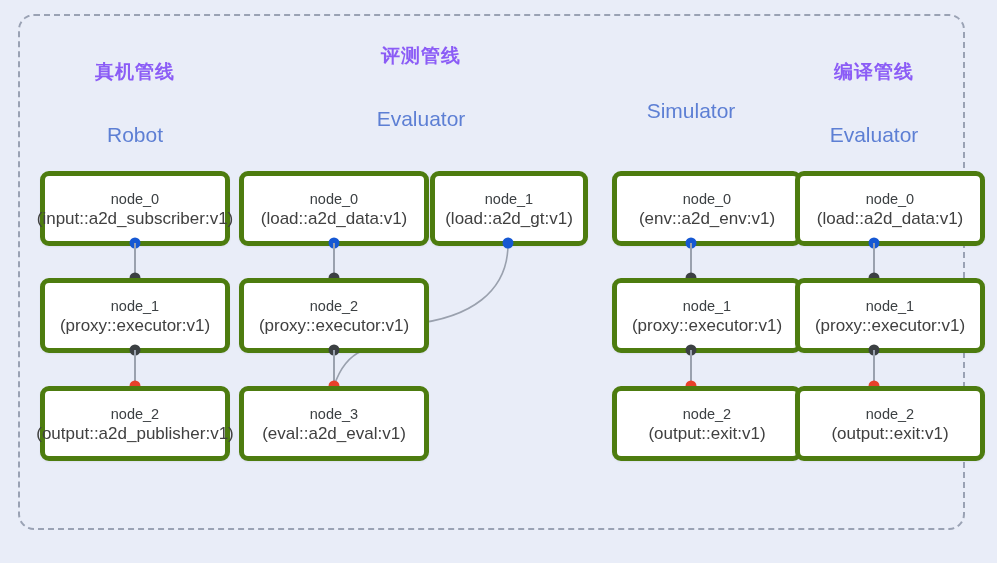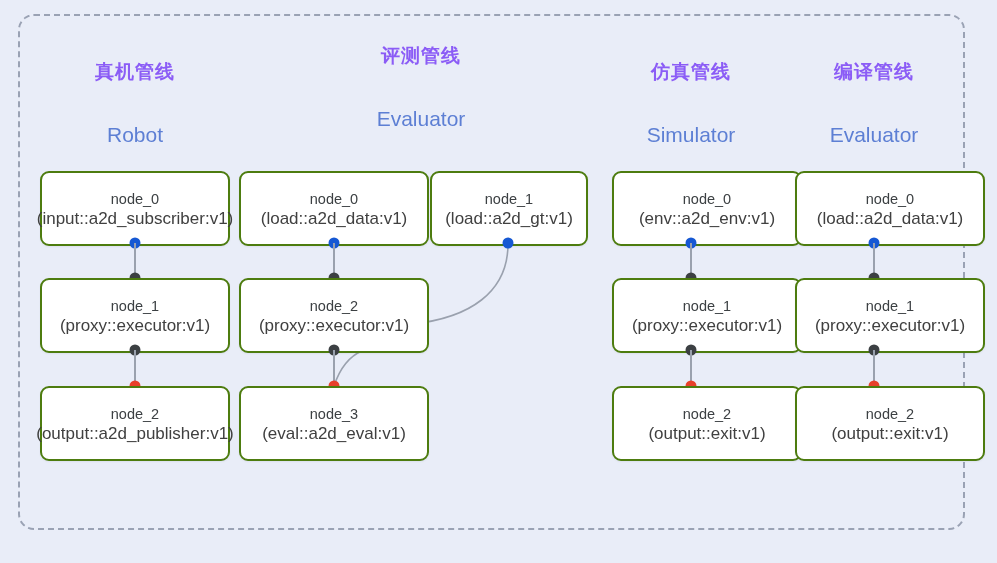--- a/index.html
+++ b/index.html
@@ -56,21 +56,21 @@
     line-height: 26px;
     white-space: nowrap;
   }
   .col-head .en-sp { height: 38px; }
 
   
   .node {
     position: absolute;
     box-sizing: border-box;
     background: #ffffff;
-    border: 2px solid #4d7c0f;
+    border: 5px solid #4d7c0f;
     border-radius: 9px;
     box-shadow: 0 1px 2px rgba(40,50,80,0.06);
     display: flex;
     flex-direction: column;
     align-items: center;
     justify-content: center;
     width: 190px;
     height: 75px;
   }
   .node .n-title {
@@ -130,21 +130,20 @@
     <div class="en">Robot</div>
   </div>
 
   <div class="col-head" style="left:311px; top:44px;">
     <div class="cn">评测管线</div>
     <div class="en-sp"></div>
     <div class="en">Evaluator</div>
   </div>
 
   <div class="col-head" style="left:581px; top:60px;">
-    <div class="cn">仿真管线</div>
     <div class="en-sp"></div>
     <div class="en">Simulator</div>
   </div>
 
   <div class="col-head" style="left:764px; top:60px;">
     <div class="cn">编译管线</div>
     <div class="en-sp"></div>
     <div class="en">Evaluator</div>
   </div>
 

